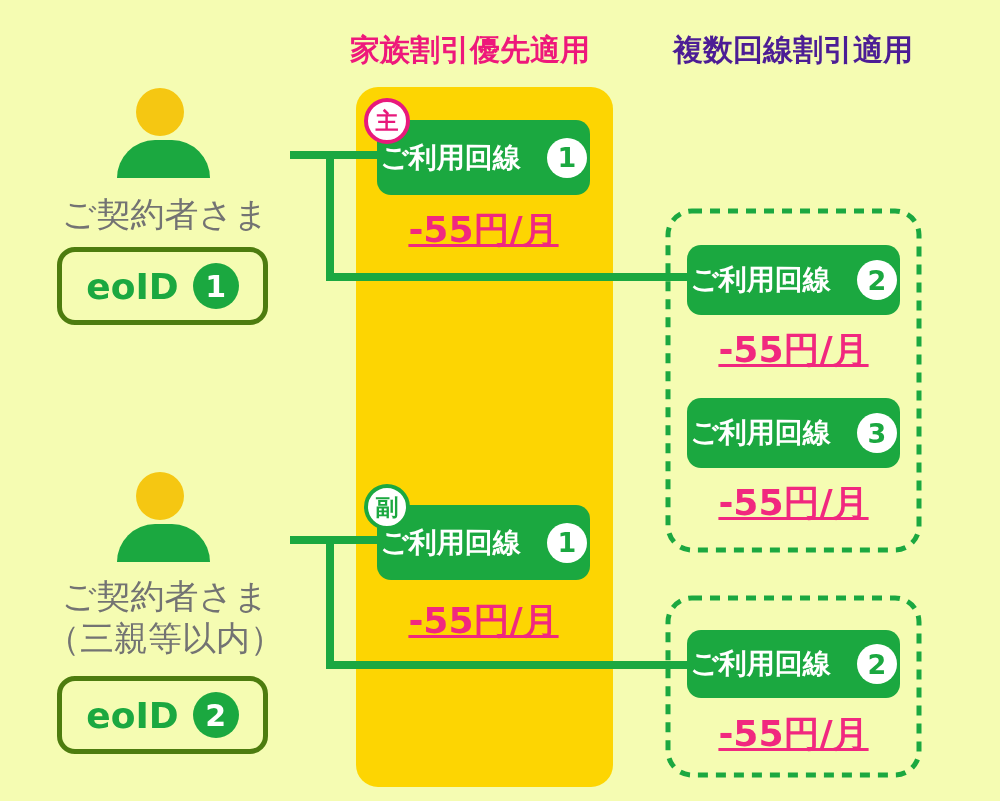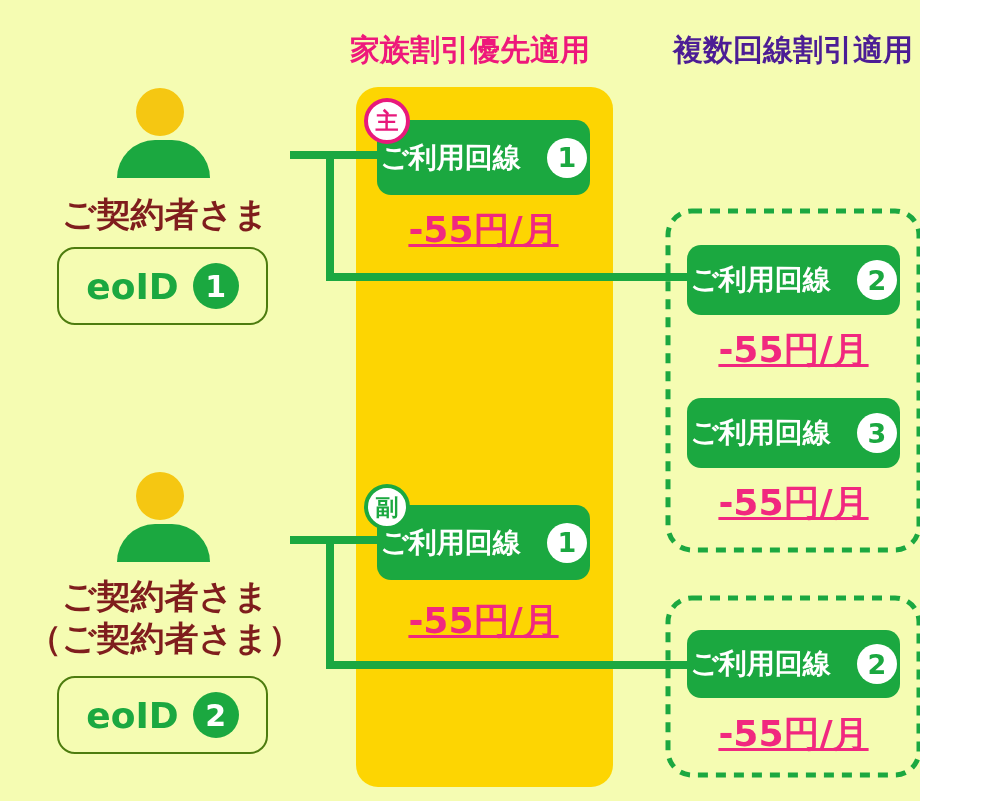--- a/index.html
+++ b/index.html
@@ -1,17 +1,17 @@
 <!DOCTYPE html>
 <html><head>
 <meta charset="utf-8">
 <style>
   html,body { margin:0; padding:0; }
   .stage {
-    position:relative; width:920px; height:801px;
+    position:relative; width:1000px; height:801px;
     background:#f5fcb2; overflow:hidden;
     font-family:"DejaVu Sans", sans-serif;
   }
 
   
   .header { position:absolute; top:30px; font-size:30px; font-weight:800;
             text-align:center; white-space:nowrap; }
   .header.family { left:330px; width:280px; color:#ee187b; }
   .header.multi  { left:663px; width:260px; color:#4c1d95; }
 
@@ -32,25 +32,25 @@
   .dashed-svg { position:absolute; z-index:1; }
 
   
   .person-head { position:absolute; width:48px; height:48px; border-radius:50%;
                  background:#f5c712; }
   .person-body { position:absolute; width:93px; height:38px;
                  border-radius:50px 50px 0 0; background:#1ba840; }
 
   
   .name-label { position:absolute; left:25px; width:280px; text-align:center;
-                font-size:34px; font-weight:700; color:#7f1d1d; white-space:nowrap; }
+                font-size:34px; font-weight:400; color:#737373; white-space:nowrap; }
 
   
   .eoid-box { position:absolute; left:57px; width:211px; height:78px;
-              border:2px solid #4d7c0f; border-radius:18px; box-sizing:border-box;
+              border:5px solid #4d7c0f; border-radius:18px; box-sizing:border-box;
               display:flex; align-items:center; justify-content:center; gap:14px;
               color:#1ba840; font-size:36px; font-weight:800; }
   .eoid-box .num { width:46px; height:46px; border-radius:50%; background:#1ba840;
                    color:#ffffff; font-size:30px; font-weight:800;
                    display:flex; align-items:center; justify-content:center; }
 
   
   .btn { position:absolute; background:#1ba840; border-radius:14px; z-index:3;
          display:flex; align-items:center; justify-content:center; gap:26px;
          color:#ffffff; font-size:28px; font-weight:800; white-space:nowrap; }
@@ -108,21 +108,21 @@
   <div class="person-body" style="left:117px; top:140px;"></div>
   <div class="name-label" style="top:192px;">ご契約者さま</div>
   <div class="eoid-box" style="top:247px;">
     <span>eoID</span>
     <span class="num">1</span>
   </div>
 
   <div class="person-head" style="left:136px; top:472px;"></div>
   <div class="person-body" style="left:117px; top:524px;"></div>
   <div class="name-label" style="top:574px;">ご契約者さま</div>
-  <div class="name-label" style="top:616px;">（ご契約者さま）</div>
+  <div class="name-label" style="top:616px;">（三親等以内）</div>
   <div class="eoid-box" style="top:676px;">
     <span>eoID</span>
     <span class="num">2</span>
   </div>
 
   <div class="badge primary">主</div>
   <div class="btn f1">
     <span>ご利用回線</span>
     <span class="num">1</span>
   </div>

